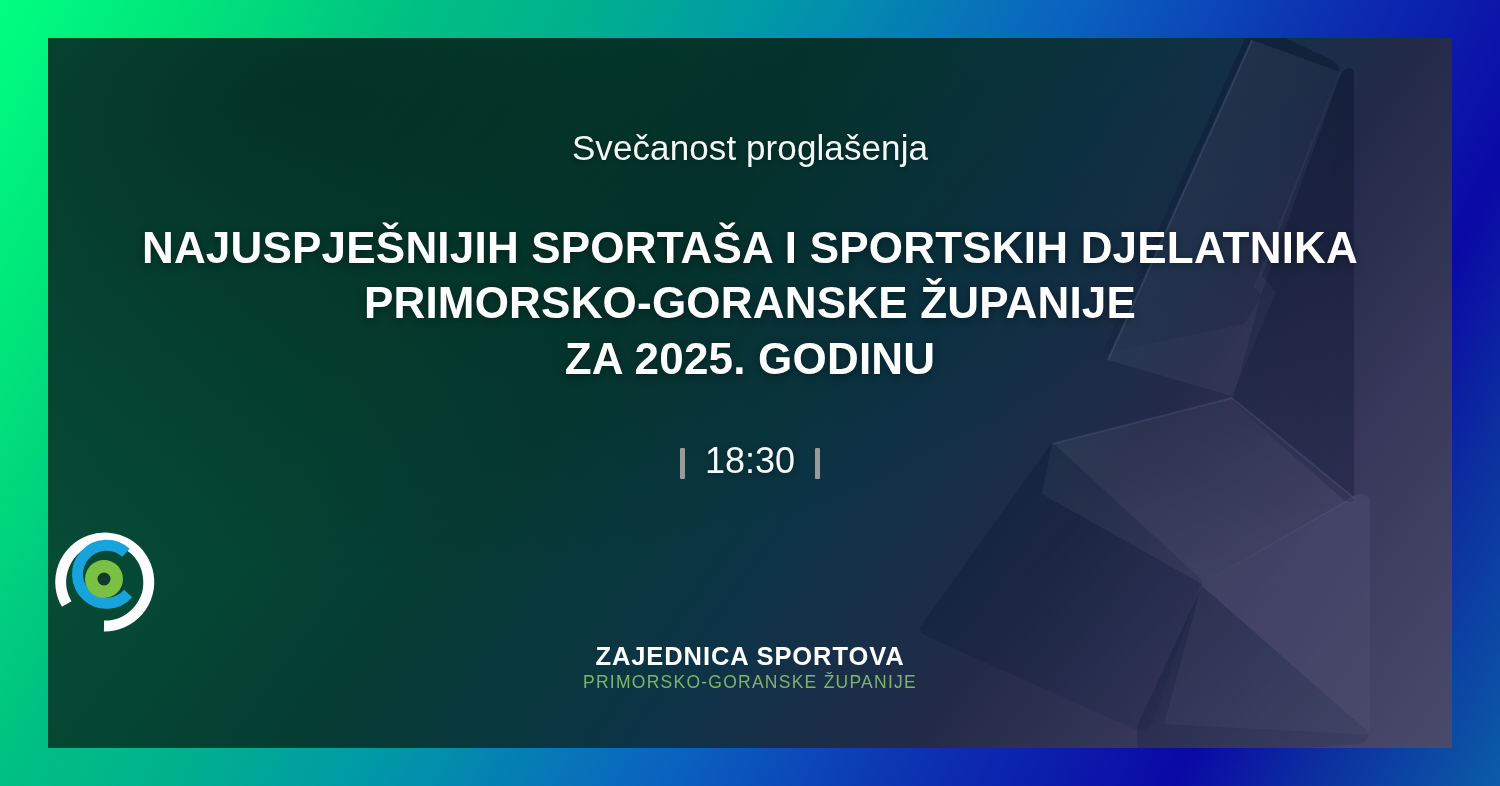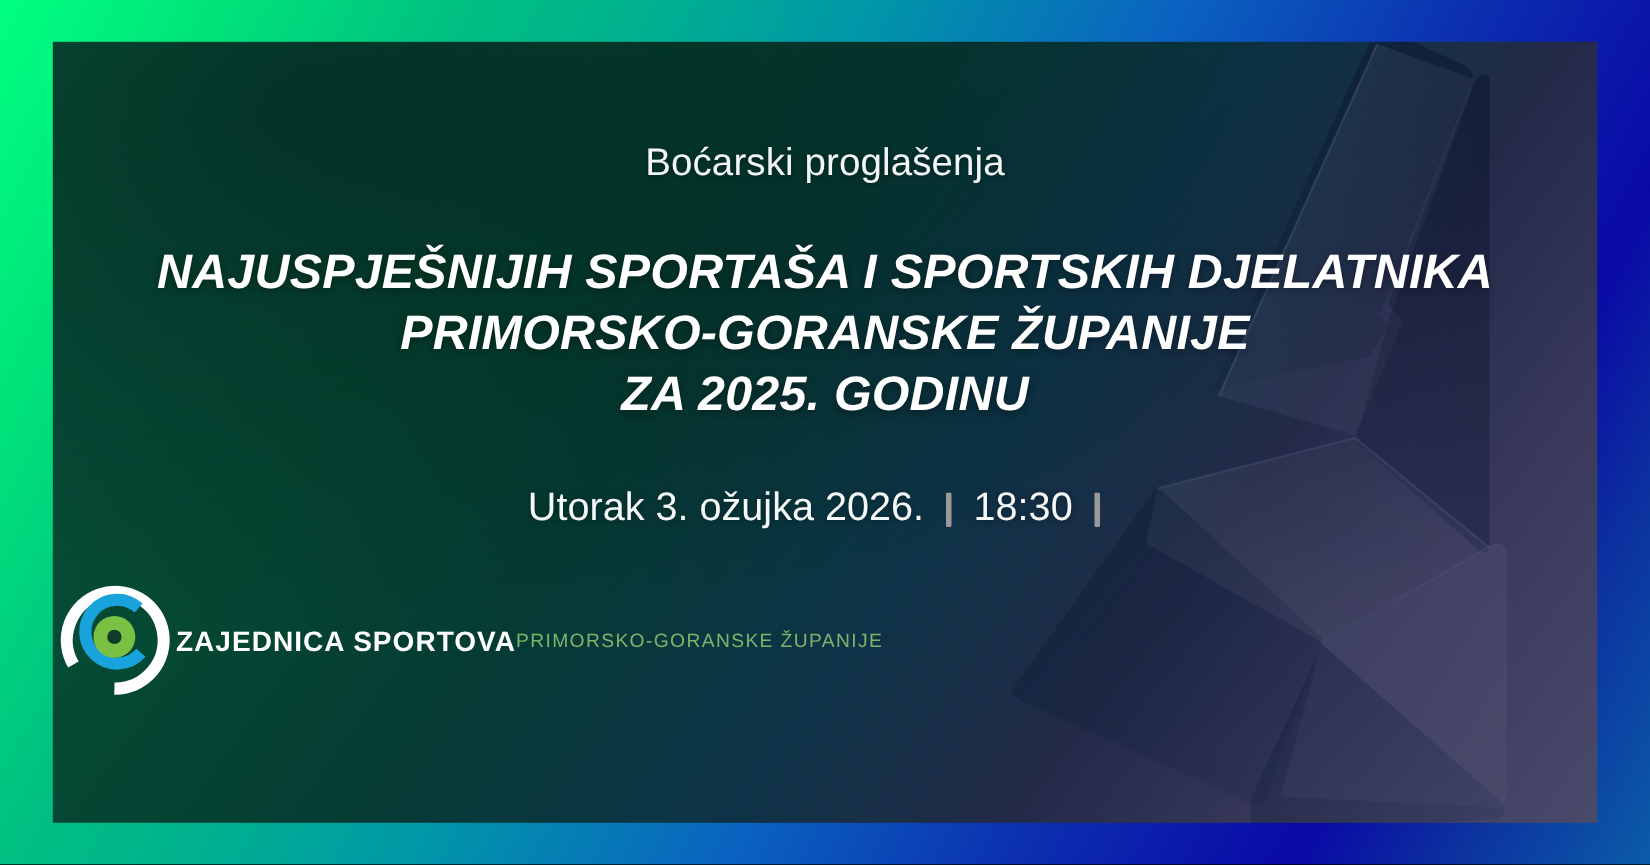--- a/index.html
+++ b/index.html
@@ -99,21 +99,21 @@
     top: 182px;
     left: 0;
     width: 100%;
     font-size: 44px;
     font-weight: 700;
     line-height: 1.26;
     letter-spacing: .2px;
     color: #ffffff;
     text-shadow: 0 2px 8px rgba(0,0,0,.38);
   }
-  .headline .ln { display: block; white-space: nowrap; font-style: italic; }
+  .headline .ln { display: block; white-space: nowrap; }
 
   .details {
     position: absolute;
     top: 402px;
     left: 0;
     width: 100%;
     font-size: 36px;
     font-weight: 400;
     color: #f4f8f8;
     text-shadow: 0 1px 6px rgba(0,0,0,.35);
@@ -135,22 +135,21 @@
     flex: 0 0 auto;
   }
 
   
   #logo-block {
     position: absolute;
     top: 488px;
     left: 0;
     width: 100%;
     display: flex;
-    flex-direction: row;
-    align-items: center;
+    flex-direction: column;
   }
   #logo-mark { display: block; }
   .logo-name {
     margin-top: 4px;
     font-size: 25.5px;
     font-weight: 700;
     letter-spacing: .9px;
     color: #ffffff;
   }
   .logo-sub {
@@ -206,30 +205,29 @@
 
       <path d="M236 700 L300 562 L464 706 Q470 716 458 720 L248 736 Q232 736 236 700 Z" fill="url(#cg4)"></path>
 
       <path d="M206 336 L350 16" stroke="#9fb4e0" stroke-opacity="0.16" stroke-width="2" fill="none"></path>
       <path d="M330 374 L452 474" stroke="#9fb4e0" stroke-opacity="0.13" stroke-width="2" fill="none"></path>
       <path d="M150 420 L330 374" stroke="#9fb4e0" stroke-opacity="0.12" stroke-width="2" fill="none"></path>
     </svg>
 
     <div id="content">
 
-      <div class="kicker">Boćarski proglašenja</div>
+      <div class="kicker">Svečanost proglašenja</div>
 
       <div class="headline">
         <span class="ln">NAJUSPJEŠNIJIH SPORTAŠA I SPORTSKIH DJELATNIKA</span>
         <span class="ln">PRIMORSKO-GORANSKE ŽUPANIJE</span>
         <span class="ln">ZA 2025. GODINU</span>
       </div>
 
       <div class="details">
-        <span class="seg">Utorak 3. ožujka 2026.</span>
         <span class="sep"></span>
         <span class="seg">18:30</span>
         <span class="sep"></span>
       </div>
 
       <div id="logo-block">
 
         <svg id="logo-mark" width="112" height="112" viewBox="0 0 112 112" xmlns="http://www.w3.org/2000/svg" aria-hidden="true">
 
           <path d="M 18.7 78.1

